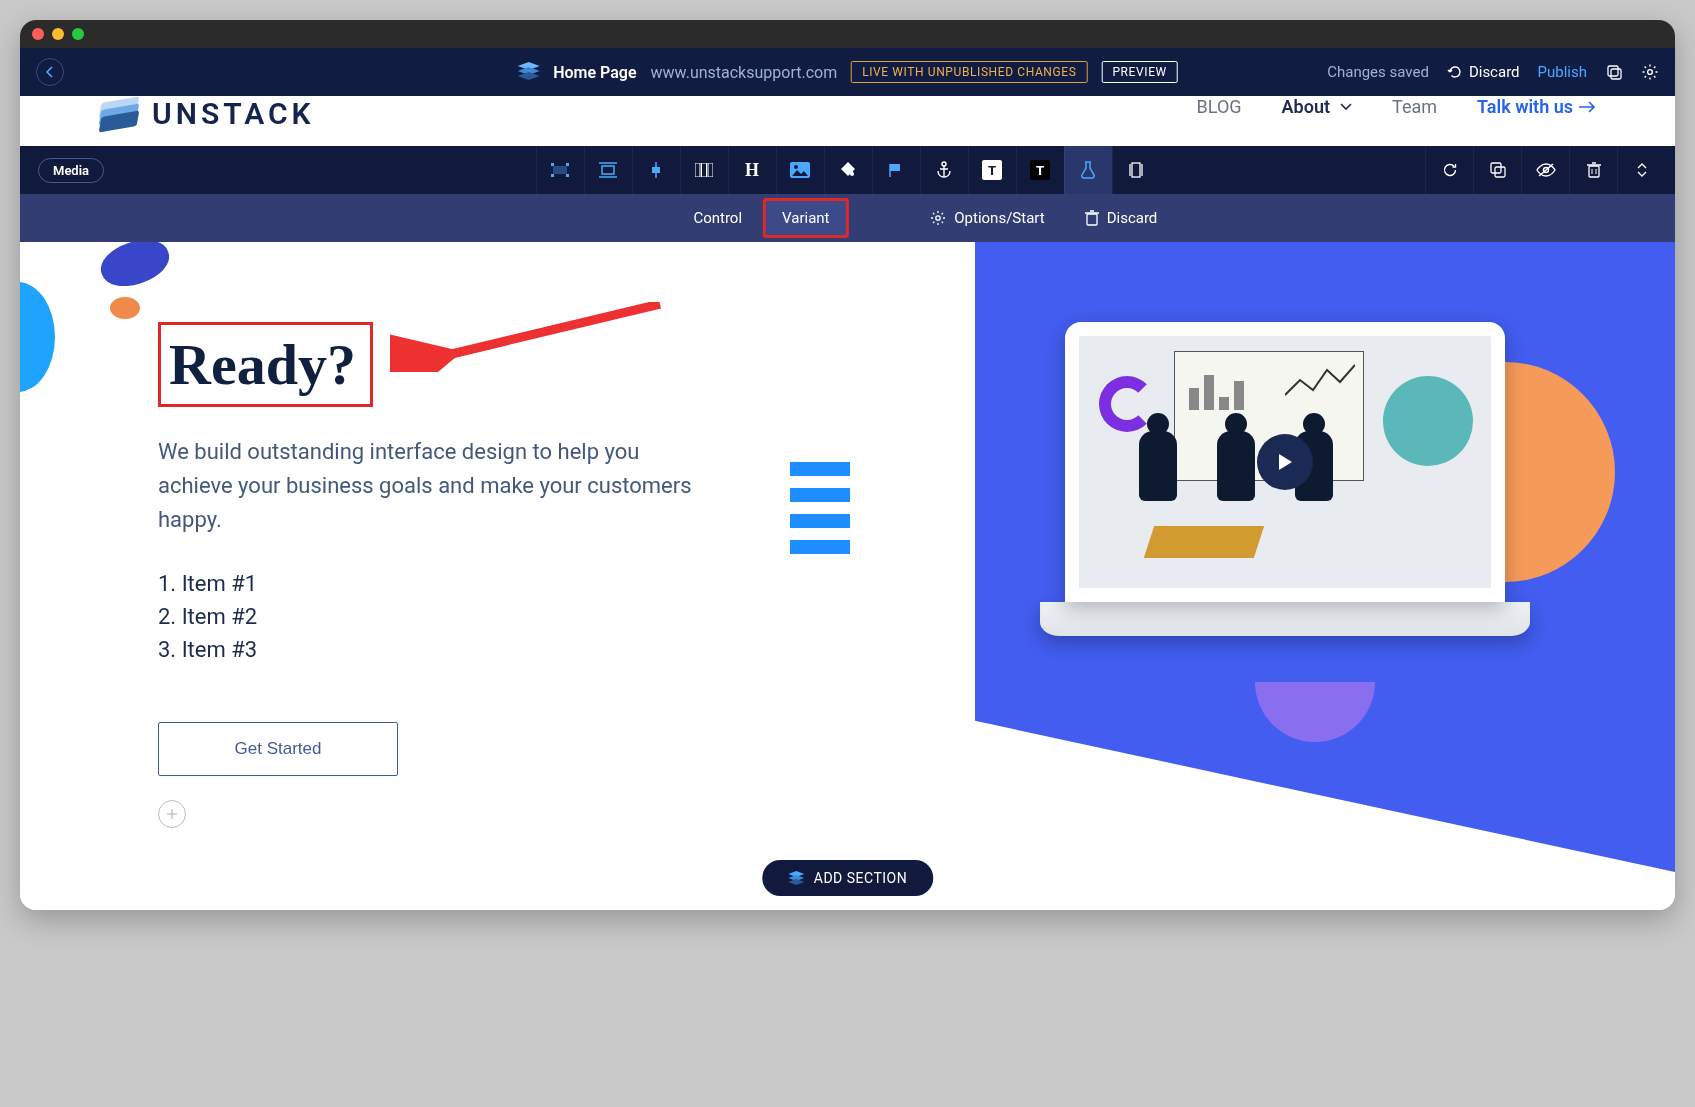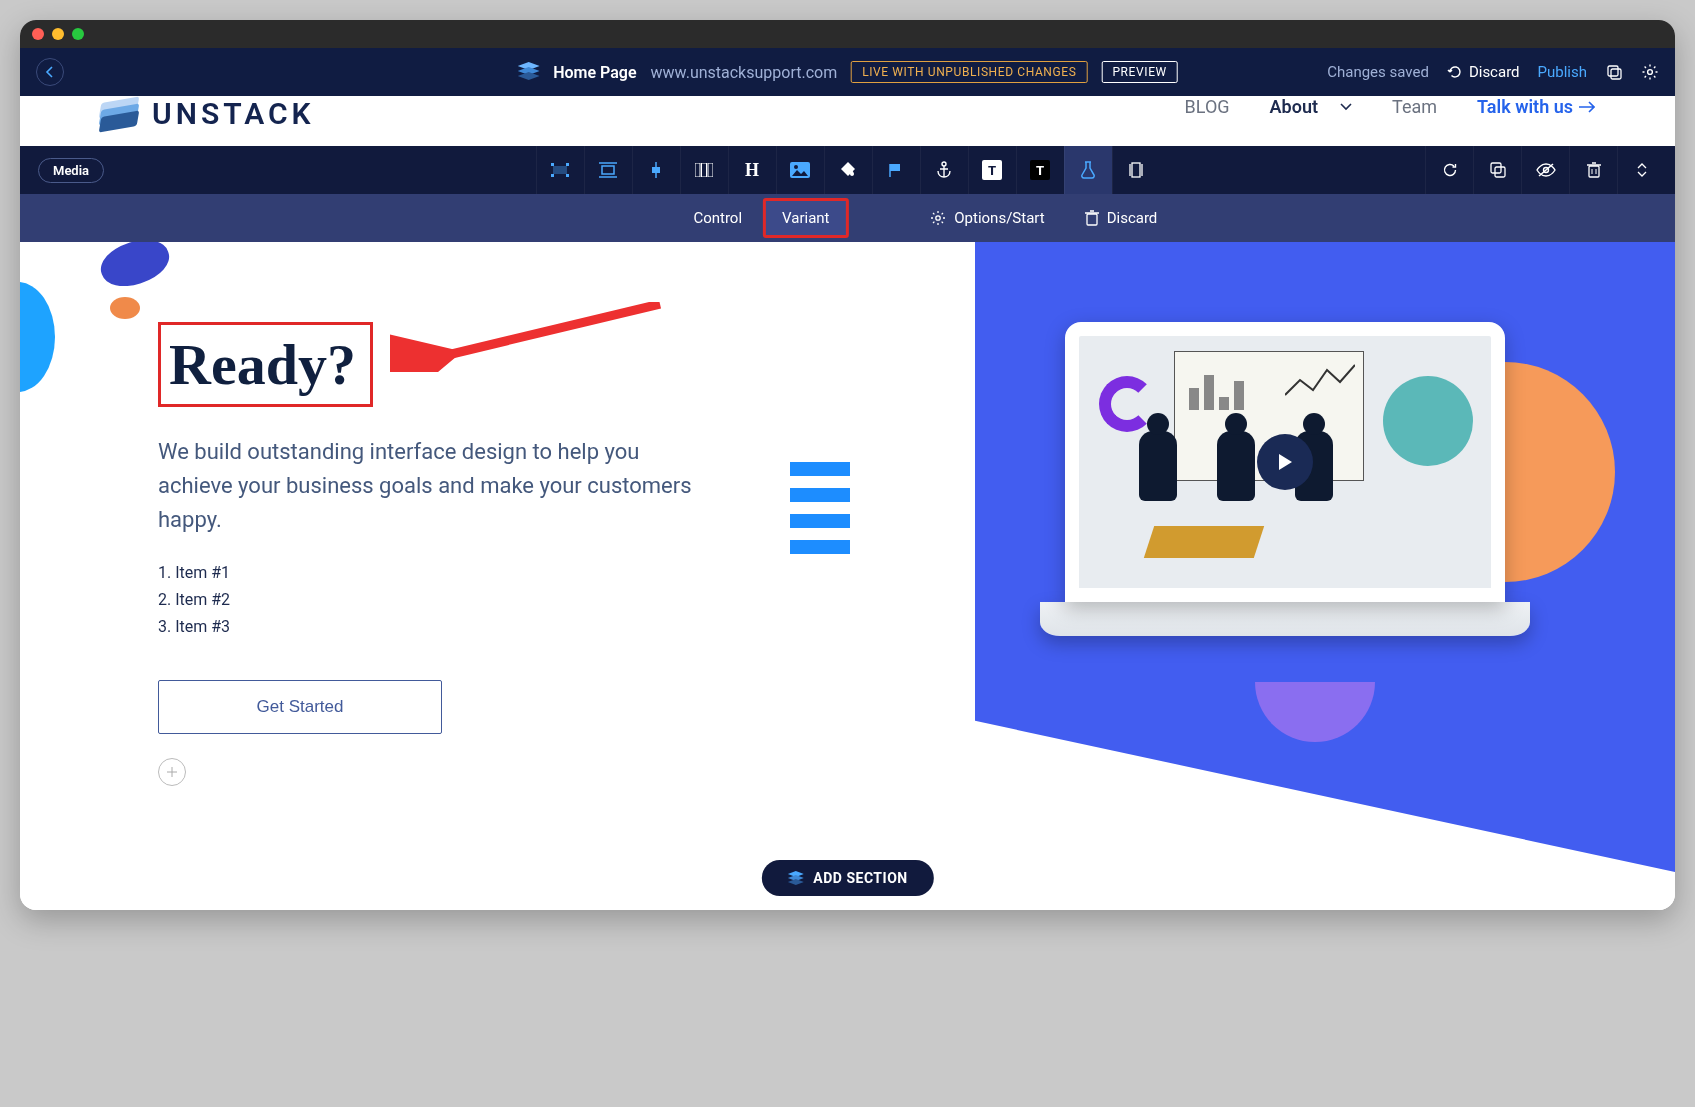--- a/index.html
+++ b/index.html
@@ -197,29 +197,29 @@
     border: 3px solid #e02828;
     position: relative;
   }
   .hero-sub {
     margin-top: 28px;
     font-size: 22px;
     line-height: 1.55;
     color: #44587c;
   }
   .hero-list {
-    margin-top: 26px;
-    font-size: 16px;
+    margin-top: 34px;
+    font-size: 22px;
     color: #1e2b4f;
     list-style: decimal inside;
   }
   .hero-list li { margin-bottom: 8px; }
   .hero-btn {
-    margin-top: 36px;
-    width: 284px;
+    margin-top: 52px;
+    width: 240px;
     height: 54px;
     border: 1.5px solid #425a9a;
     color: #425a9a;
     background: transparent;
     font-size: 17px;
     cursor: pointer;
     border-radius: 2px;
   }
   .add-circle {
     margin-top: 24px;
@@ -312,21 +312,21 @@
   .person::before { content:""; position:absolute; top:-18px; left:50%; transform:translateX(-50%); width: 22px; height:22px; background:#0e1a30; border-radius:50%; }
   .illus-desk { position:absolute; left: 70px; bottom: 30px; width: 110px; height: 32px; background: #d19b2f; transform: skewX(-18deg); }
 
   .add-section {
     position: absolute;
     bottom: 14px; left: 50%;
     transform: translateX(-50%);
     background: #111a3d;
     color: #fff;
     font-size: 14px;
-    font-weight: 700;
+    font-weight: 400;
     letter-spacing: 0.5px;
     padding: 10px 26px;
     border-radius: 24px;
     display: flex; align-items: center; gap: 10px;
     cursor: pointer;
   }
 
   
   .arrow {
     position: absolute;
@@ -401,21 +401,21 @@
     <div class="brand-logo">
       <div class="stack">
         <div class="l1"></div>
           <div class="l2"></div>
           <div class="l3"></div>
       </div>
       <span>UNSTACK</span>
     </div>
     <div class="brand-nav">
       <span style="color:#6b7280;cursor:pointer">BLOG</span>
-      <span style="font-weight:600;cursor:pointer;display:flex;align-items:center;gap:22px">
+      <span style="font-weight:600;cursor:pointer;display:flex;align-items:center;gap:10px">
         <span>About</span>
         <span class="ico">
           <svg width="12" height="8" viewBox="0 0 12 8">
               <path d="M1 1l5 5 5-5" stroke="#1e2b4f" stroke-width="1.6" fill="none"></path>
             </svg>
         </span>
       </span>
       <span style="color:#6b7280;cursor:pointer">Team</span>
       <span class="cta">
         <span>Talk with us</span>

